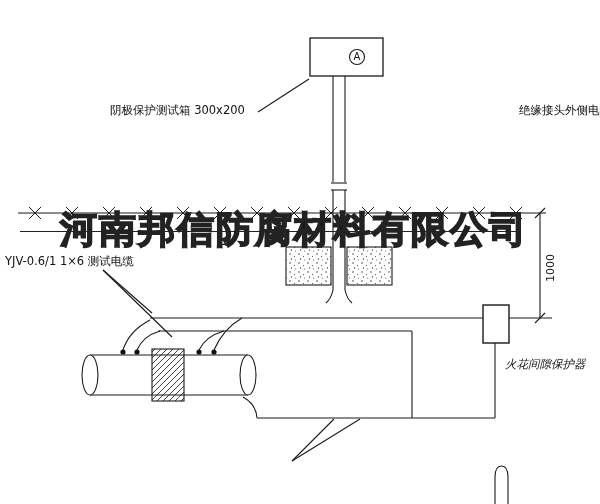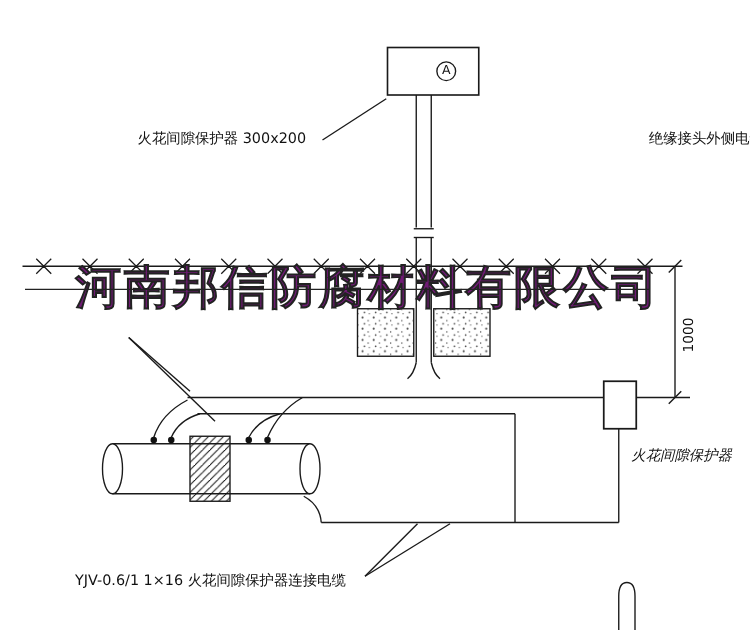--- a/index.html
+++ b/index.html
@@ -20,25 +20,25 @@
     line-height: 1.2;
     white-space: nowrap;
     z-index: 4;
     color: #111;
   }
   .watermark {
     position: absolute;
     left: 60px;
     top: 211px;
     font-size: 37px;
-    font-weight: normal;
+    font-weight: bold;
     letter-spacing: 2px;
     line-height: 1;
     white-space: nowrap;
-    color: #701a75;
+    color: #0f172a;
     -webkit-text-stroke: 1.6px #222;
     z-index: 2;
   }
   .strike {
     position: absolute;
     left: 20px;
     top: 231px;
     width: 500px;
     height: 0;
     border-top: 1.6px solid #222;
@@ -164,24 +164,24 @@
 
       <path d="M495,504 L495,477 Q495,466 501.5,466 Q508,466 508,477 L508,504"></path>
     </g>
   </svg>
 
   <div class="watermark">河南邦信防腐材料有限公司</div>
   <div class="strike"></div>
 
   <div class="meter-letter lbl">A</div>
 
-  <div class="lbl" style="left:110px; top:104px;">火花间隙保护器 300x200</div>
+  <div class="lbl" style="left:110px; top:104px;">阴极保护测试箱 300x200</div>
 
   <div class="lbl" style="left:519px; top:104px;">绝缘接头外侧电缆</div>
 
+  <div class="lbl" style="left:5px; top:255px;">YJV-0.6/1 1×6  测试电缆</div>
 
   <div class="lbl" style="left:505px; top:358px;font-style:italic;">火花间隙保护器</div>
 
-  <div class="lbl" style="left:60px; top:458px;">YJV-0.6/1 1×16  火花间隙保护器连接电缆</div>
 
   <div class="dim-text">1000</div>
 
 </div>
 
 </body></html>

